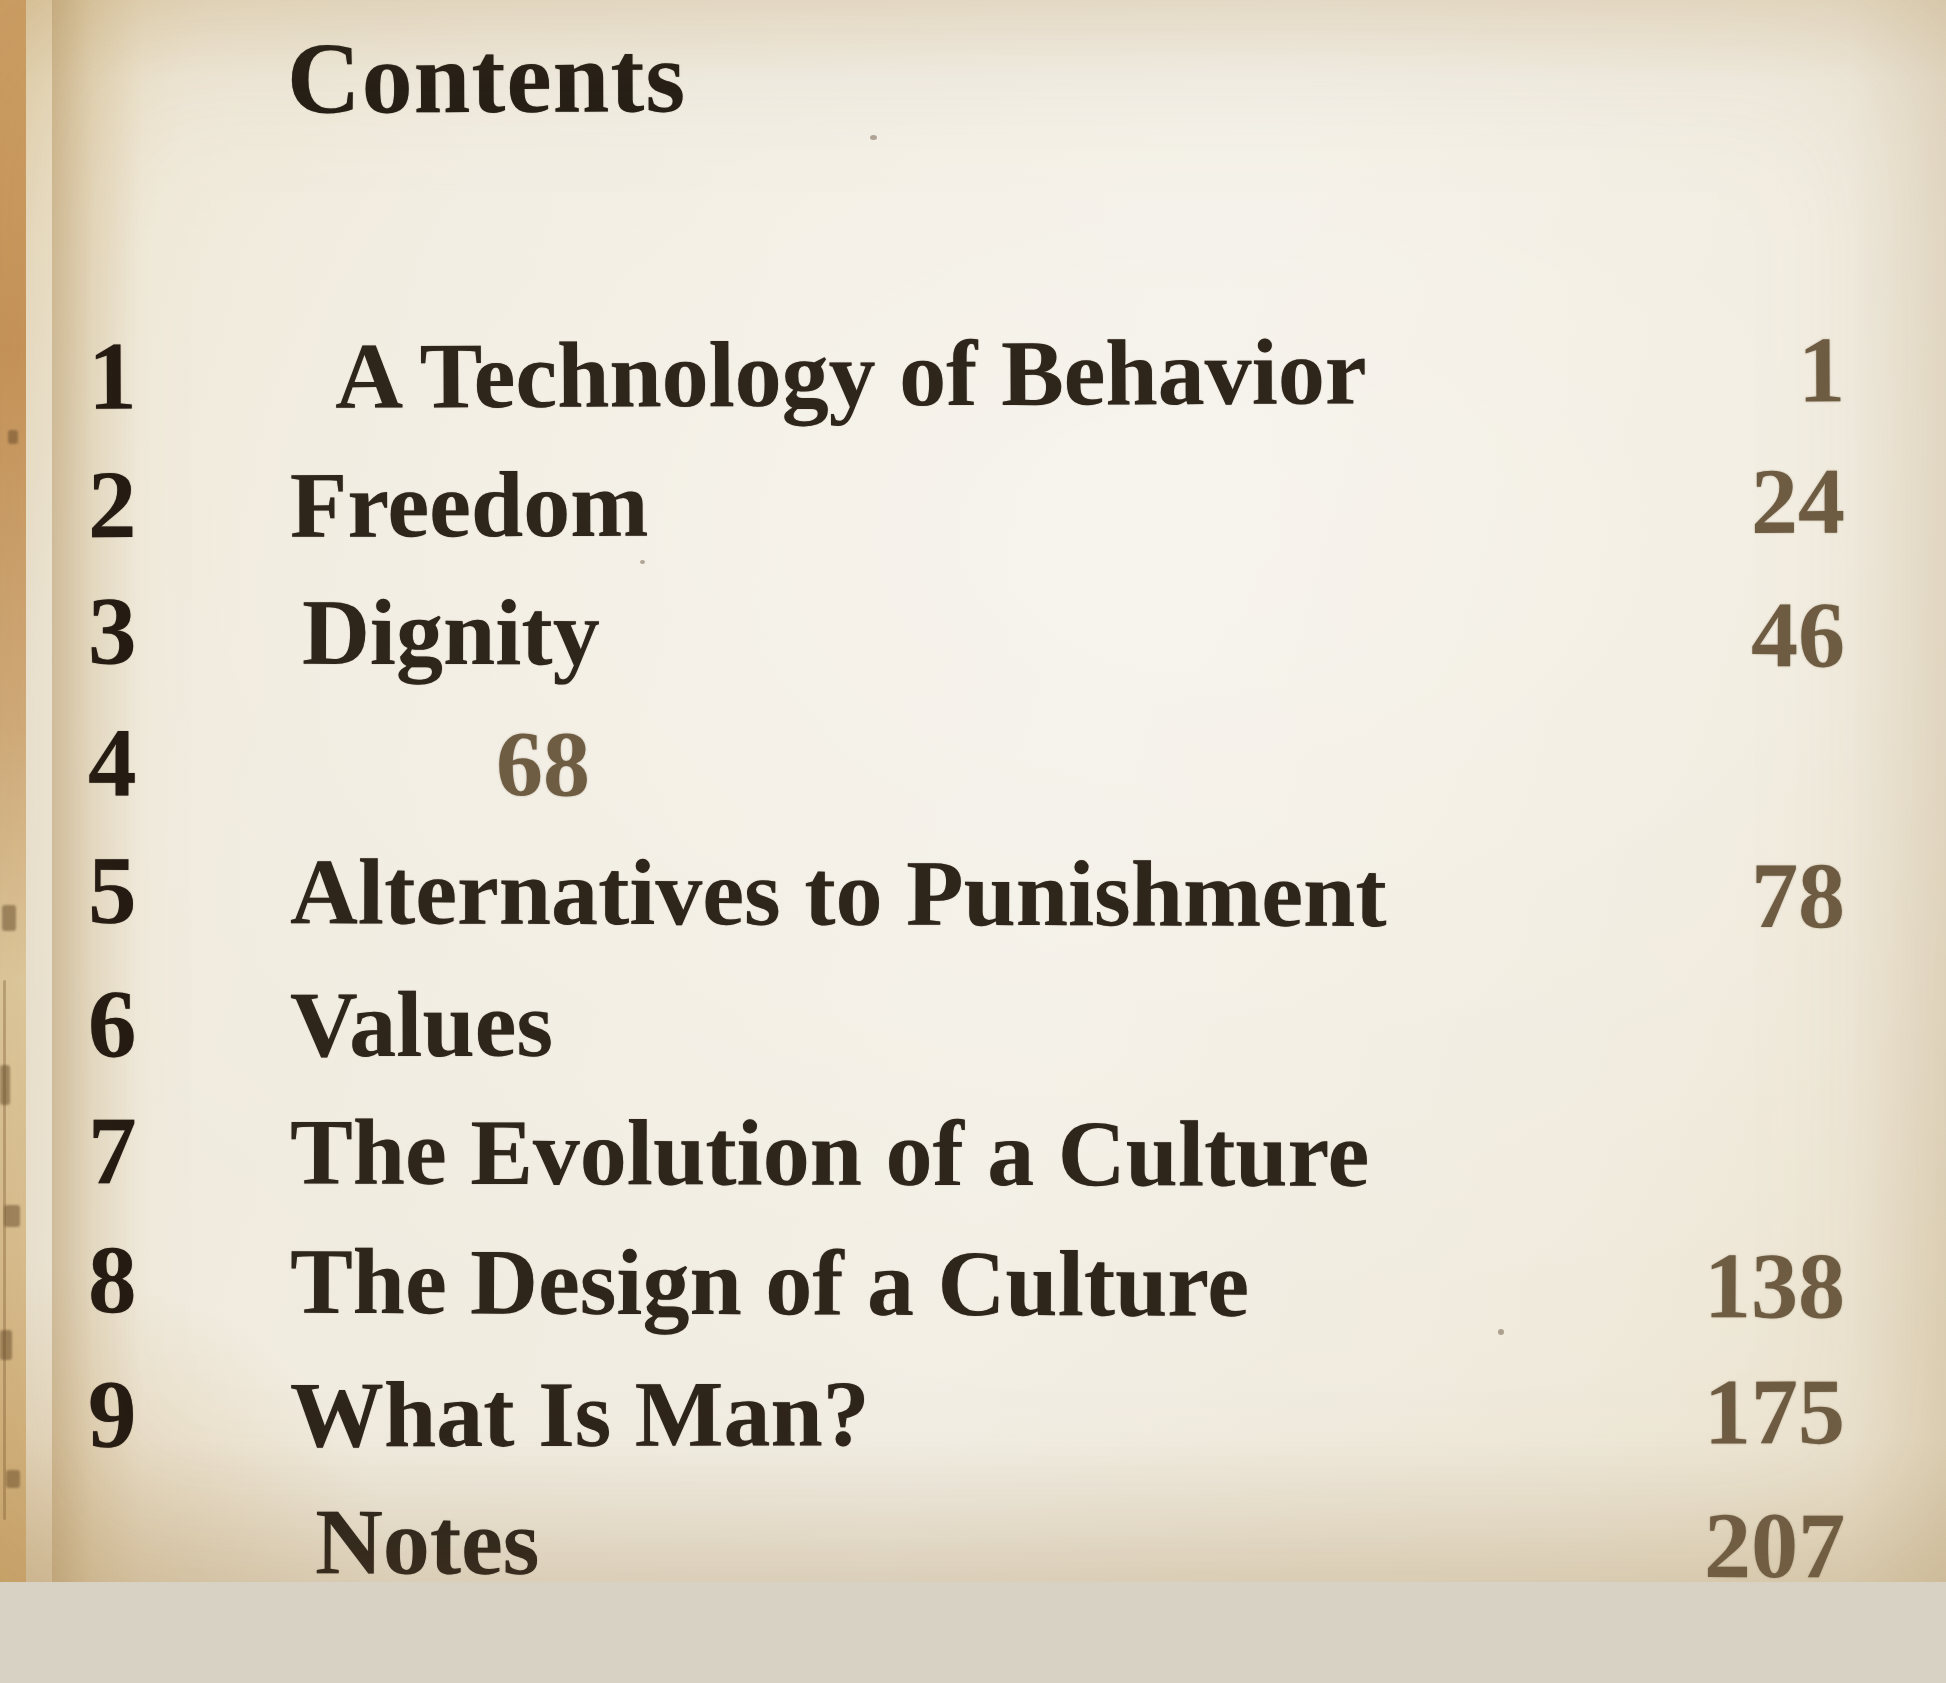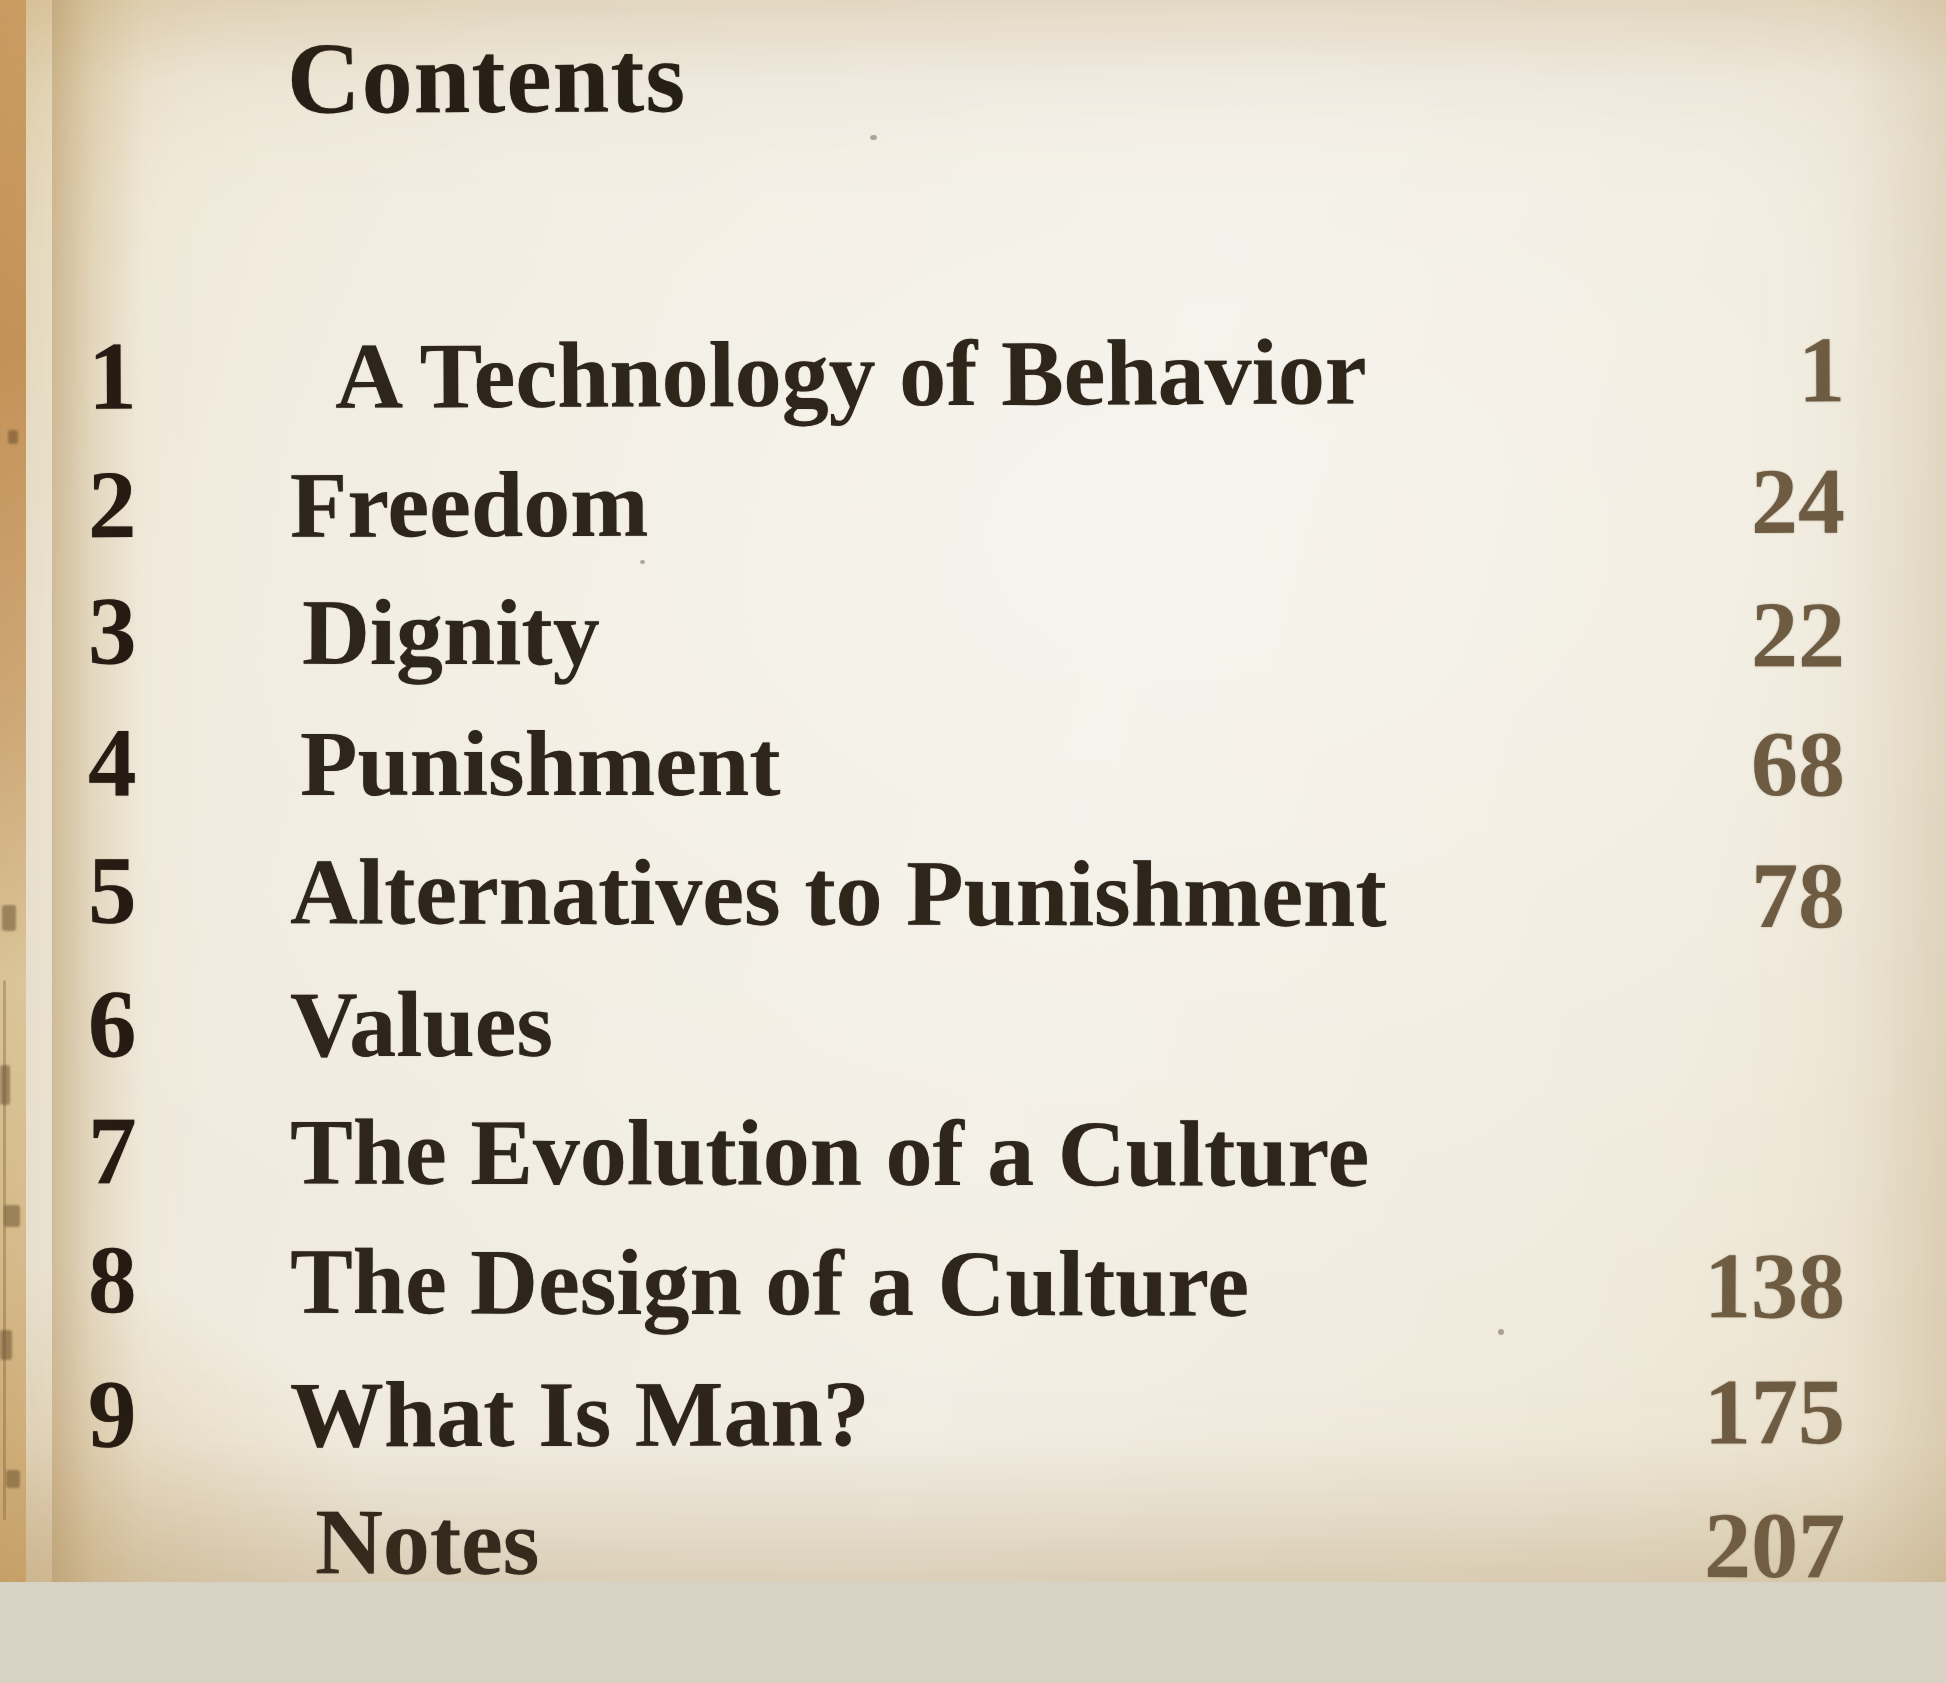--- a/index.html
+++ b/index.html
@@ -121,25 +121,24 @@
     <span class="pagenum">1</span>
   </li>
       <li class="row">
     <span class="num">2</span>
     <span class="title">Freedom</span>
     <span class="pagenum">24</span>
   </li>
       <li class="row">
     <span class="num">3</span>
     <span class="title">Dignity</span>
-    <span class="pagenum">22</span>
+    <span class="pagenum">46</span>
   </li>
       <li class="row">
     <span class="num">4</span>
-    <span class="title">Punishment</span>
     <span class="pagenum">68</span>
   </li>
       <li class="row">
     <span class="num">5</span>
     <span class="title">Alternatives to Punishment</span>
     <span class="pagenum">78</span>
   </li>
       <li class="row">
     <span class="num">6</span>
     <span class="title">Values</span>

